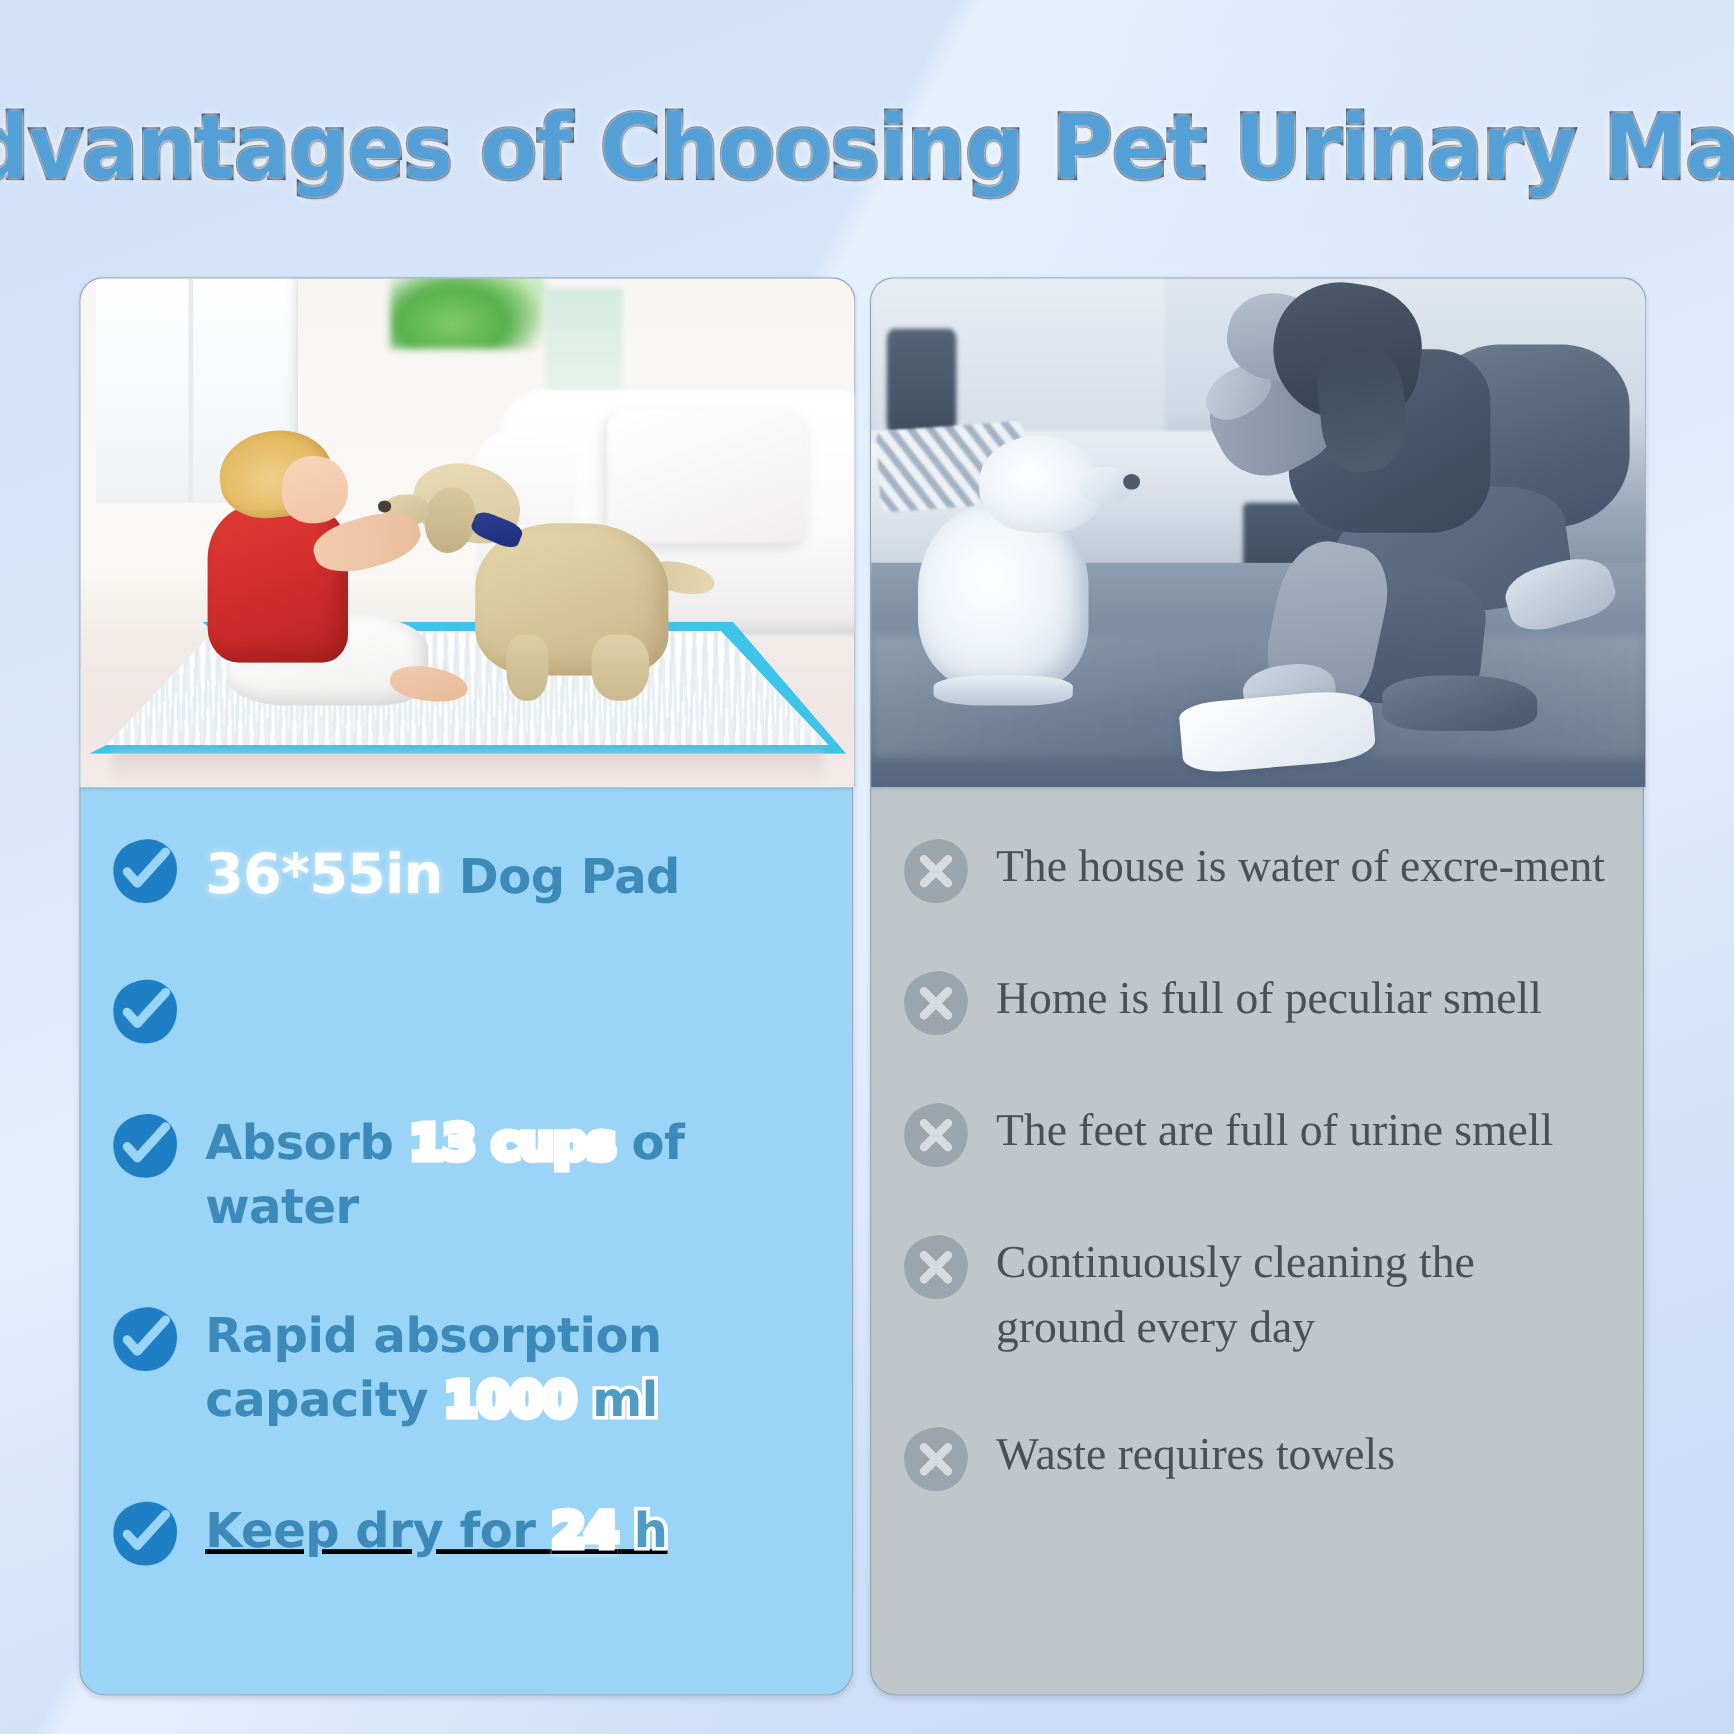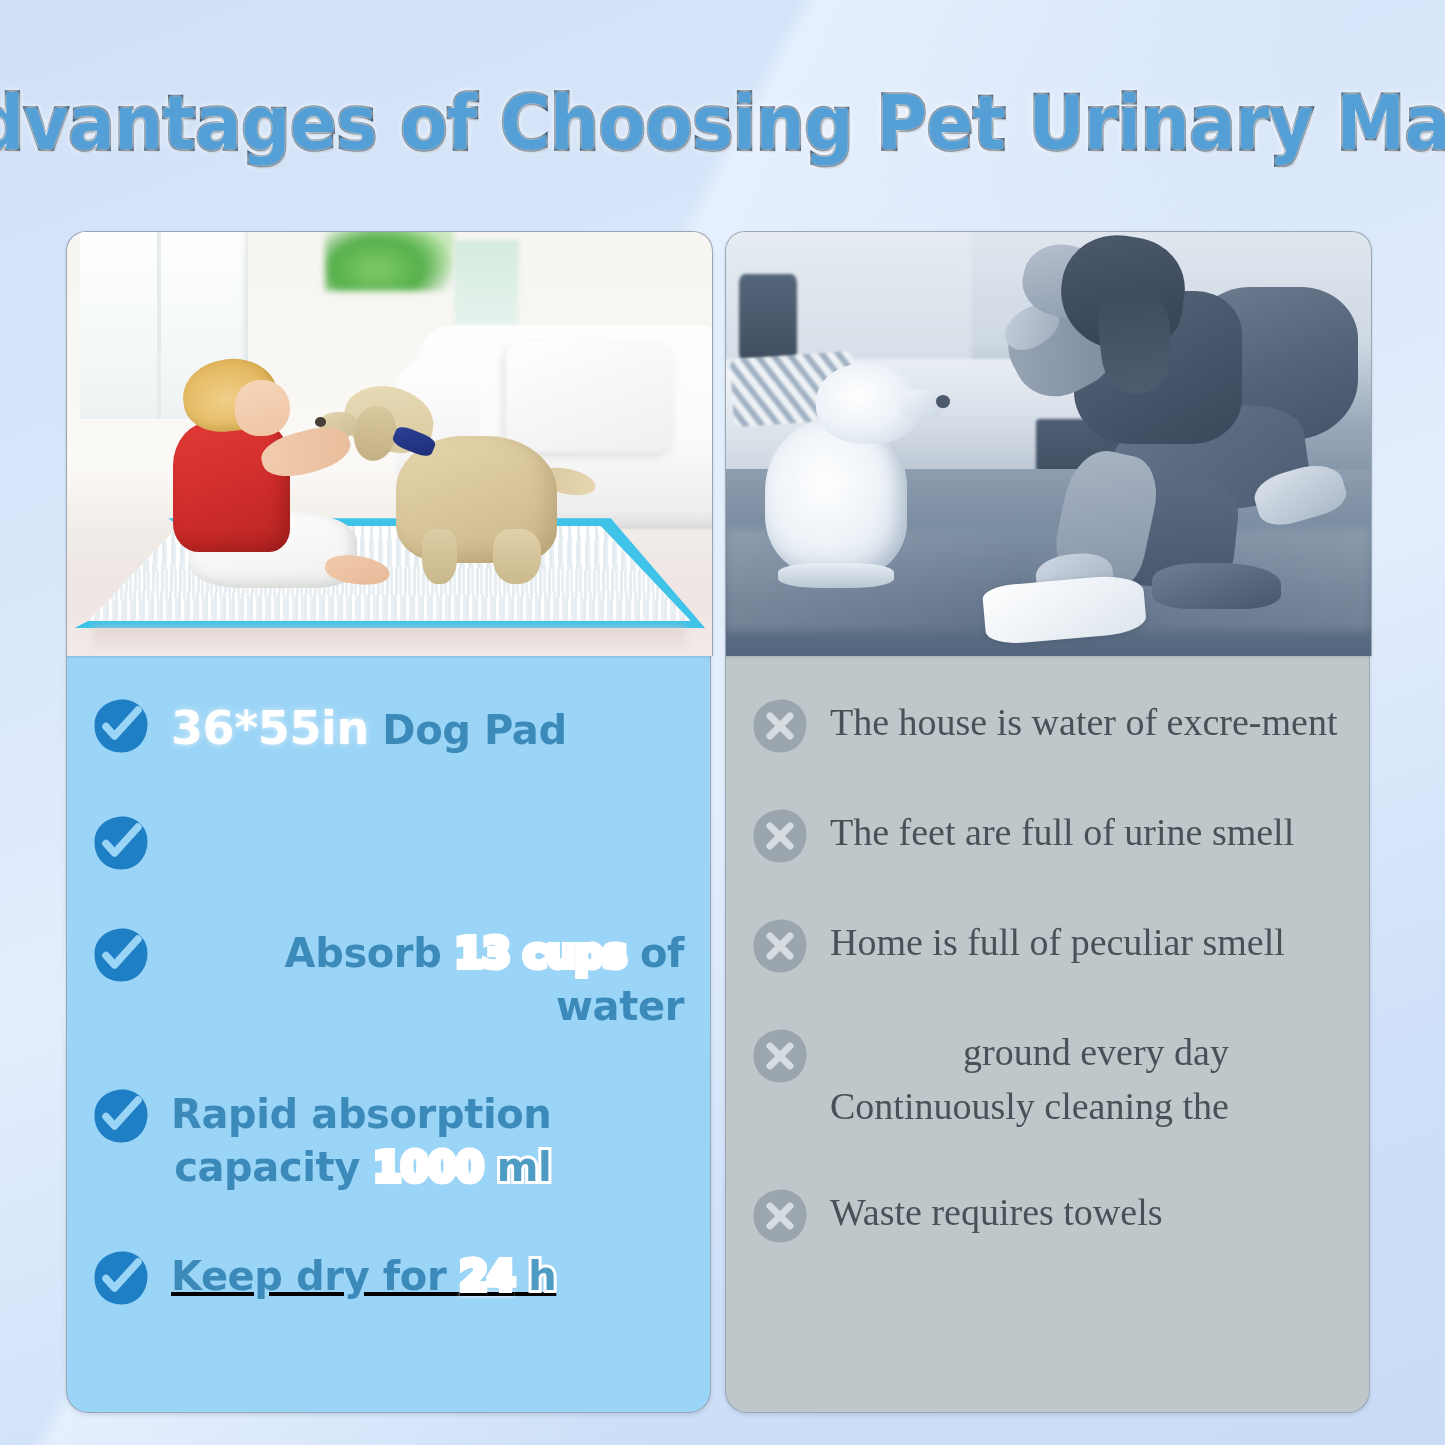--- a/index.html
+++ b/index.html
@@ -209,21 +209,21 @@
     border:1px solid #9aa6b4;
     border-top:none;
     box-sizing:border-box;
     padding:40px 26px 30px 26px;
     display:flex;flex-direction:column;
     box-shadow:0 2px 4px rgba(70,90,110,0.18);
   }
   .panelL{background:#9ad4f6;}
   .panelR{background:#bfc7cb;}
 
-  .row{display:flex;align-items:flex-start;gap:22px;text-align:right;}
+  .row{display:flex;align-items:flex-start;gap:22px;}
   .rowL{margin-bottom:54px;}
   .rowL:last-child{margin-bottom:0;text-decoration:underline;}
   .rowR{margin-bottom:52px;}
   .rowR:last-child{margin-bottom:0;}
 
   
   .ic{flex:0 0 auto;width:56px;height:56px;position:relative;margin-top:2px;}
   .ic svg{display:block;width:56px;height:56px;}
 
   
@@ -407,43 +407,43 @@
           <div class="txtR">The house is water of excre-ment</div>
         </div>
 
         <div class="row rowR">
           <span class="ic">
             <svg viewBox="0 0 56 56">
               <path d="M28 1.5c12.5-1 26.5 8 26.5 24.5 0 16-10.5 28.5-26 28.5S1.2 43.5 1.5 27C1.8 10 15.5 2.5 28 1.5z" fill="#9aa5ad"></path>
               <path d="M18 18L38 38M38 18L18 38" fill="none" stroke="#d6dce0" stroke-width="7" stroke-linecap="round"></path>
             </svg>
           </span>
-          <div class="txtR">The feet are full of urine smell</div>
+          <div class="txtR">Home is full of peculiar smell</div>
         </div>
 
         <div class="row rowR">
           <span class="ic">
             <svg viewBox="0 0 56 56">
               <path d="M28 1.5c12.5-1 26.5 8 26.5 24.5 0 16-10.5 28.5-26 28.5S1.2 43.5 1.5 27C1.8 10 15.5 2.5 28 1.5z" fill="#9aa5ad"></path>
               <path d="M18 18L38 38M38 18L18 38" fill="none" stroke="#d6dce0" stroke-width="7" stroke-linecap="round"></path>
             </svg>
           </span>
-          <div class="txtR">Home is full of peculiar smell</div>
+          <div class="txtR">The feet are full of urine smell</div>
         </div>
 
         <div class="row rowR">
           <span class="ic">
             <svg viewBox="0 0 56 56">
               <path d="M28 1.5c12.5-1 26.5 8 26.5 24.5 0 16-10.5 28.5-26 28.5S1.2 43.5 1.5 27C1.8 10 15.5 2.5 28 1.5z" fill="#9aa5ad"></path>
               <path d="M18 18L38 38M38 18L18 38" fill="none" stroke="#d6dce0" stroke-width="7" stroke-linecap="round"></path>
             </svg>
           </span>
           <div class="txtR">
+            <div>Continuously cleaning the</div>
             <div>ground every day</div>
-            <div>Continuously cleaning the</div>
           </div>
         </div>
 
         <div class="row rowR">
           <span class="ic">
             <svg viewBox="0 0 56 56">
               <path d="M28 1.5c12.5-1 26.5 8 26.5 24.5 0 16-10.5 28.5-26 28.5S1.2 43.5 1.5 27C1.8 10 15.5 2.5 28 1.5z" fill="#9aa5ad"></path>
               <path d="M18 18L38 38M38 18L18 38" fill="none" stroke="#d6dce0" stroke-width="7" stroke-linecap="round"></path>
             </svg>
           </span>

